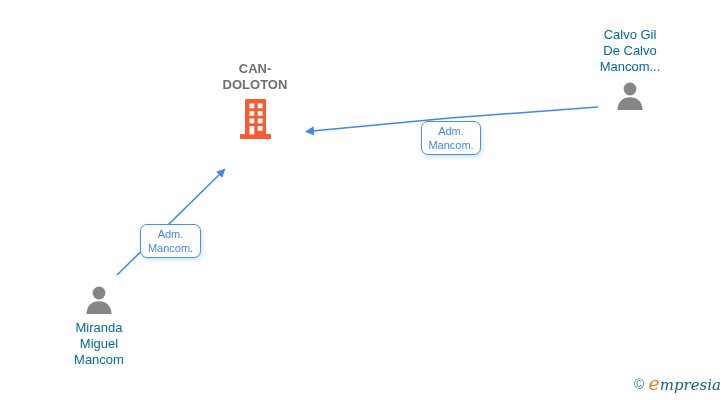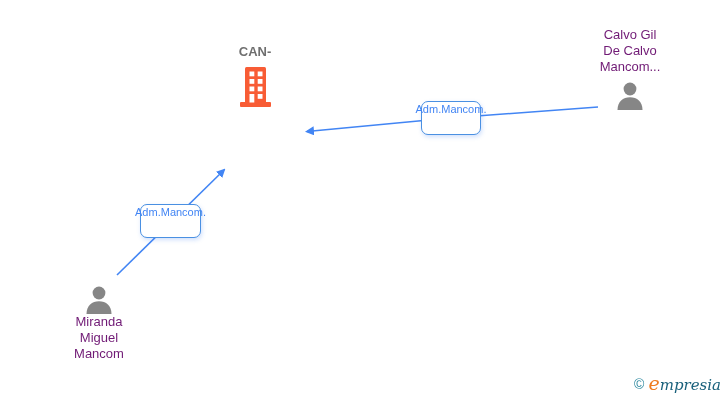--- a/index.html
+++ b/index.html
@@ -15,21 +15,21 @@
   #edge-layer {
     position: absolute;
     left: 0; top: 0;
     width: 728px; height: 400px;
     z-index: 1;
   }
   
   .node { position: absolute; z-index: 2; }
   .node-label {
     text-align: center;
-    color: #701a75;
+    color: #0369a1;
     font-size: 13px;
     line-height: 16px;
     cursor: pointer;
   }
   .company-label {
     color: #6f6f6f;
     font-weight: bold;
     line-height: 15.5px;
   }
   .icon-wrap { display: flex; justify-content: center; }
@@ -39,24 +39,25 @@
     z-index: 3;
     box-sizing: border-box;
     background: #ffffff;
     border: 1.5px solid #4a90e2;
     border-radius: 7px;
     color: #4285f4;
     font-size: 11px;
     line-height: 14px;
     text-align: center;
     display: flex;
-    flex-direction: row;
+    flex-direction: column;
     justify-content: center;
     box-shadow: 1px 2px 4px rgba(66,133,244,0.25);
     cursor: pointer;
+    margin-top: 20px;
   }
   
   #watermark {
     position: absolute;
     right: 7px;
     bottom: 6px;
     z-index: 2;
     font-family: "DejaVu Serif", serif;
     white-space: nowrap;
   }
@@ -91,23 +92,24 @@
     </defs>
     <g>
       <line x1="598" y1="107" x2="450" y2="118" stroke="#4285f4" stroke-width="1.6"></line>
       <line x1="450" y1="118" x2="307" y2="131.5" stroke="#4285f4" stroke-width="1.6" marker-end="url(#arrow)"></line>
     </g>
     <g>
       <line x1="117" y1="275" x2="224" y2="170" stroke="#4285f4" stroke-width="1.6" marker-end="url(#arrow)"></line>
     </g>
   </svg>
 
-  <div class="node" style="left:155px; top:44px; width:200px;">
+  <div class="node" style="left:155px; top:61px; width:200px;">
     <div class="node-label company-label">
       <div>CAN-</div>
+      <div>DOLOTON</div>
     </div>
     <div class="icon-wrap" style="margin-top:7px;">
       <svg width="33" height="40" viewBox="0 0 33 40">
         <rect x="6" y="0" width="21" height="37" rx="1.5" fill="#f85c35"></rect>
         <rect x="1" y="35" width="31" height="5" rx="1" fill="#f85c35"></rect>
         <rect x="10.5" y="4.5" width="4.8" height="4.8" fill="#ffffff"></rect>
         <rect x="18.7" y="4.5" width="4.8" height="4.8" fill="#ffffff"></rect>
         <rect x="10.5" y="12" width="4.8" height="4.8" fill="#ffffff"></rect>
         <rect x="18.7" y="12" width="4.8" height="4.8" fill="#ffffff"></rect>
         <rect x="10.5" y="19.5" width="4.8" height="4.8" fill="#ffffff"></rect>
@@ -132,21 +134,21 @@
     </div>
   </div>
 
   <div class="node" style="left:24px; top:286px; width:150px;">
     <div class="icon-wrap">
       <svg width="30" height="28" viewBox="0 0 30 28">
         <circle cx="15" cy="7" r="6.4" fill="#868686"></circle>
         <path d="M2.5,28 C2.5,19.5 8,15.3 15,15.3 C22,15.3 27.5,19.5 27.5,28 Z" fill="#868686"></path>
       </svg>
     </div>
-    <div class="node-label" style="">
+    <div class="node-label" style="margin-top:6px;">
       <div>Miranda</div>
       <div>Miguel</div>
       <div>Mancom</div>
     </div>
   </div>
 
   <div class="edge-label" style="left:421px; top:101px; width:60px; height:34px;">
     <div>Adm.</div>
     <div>Mancom.</div>
   </div>

